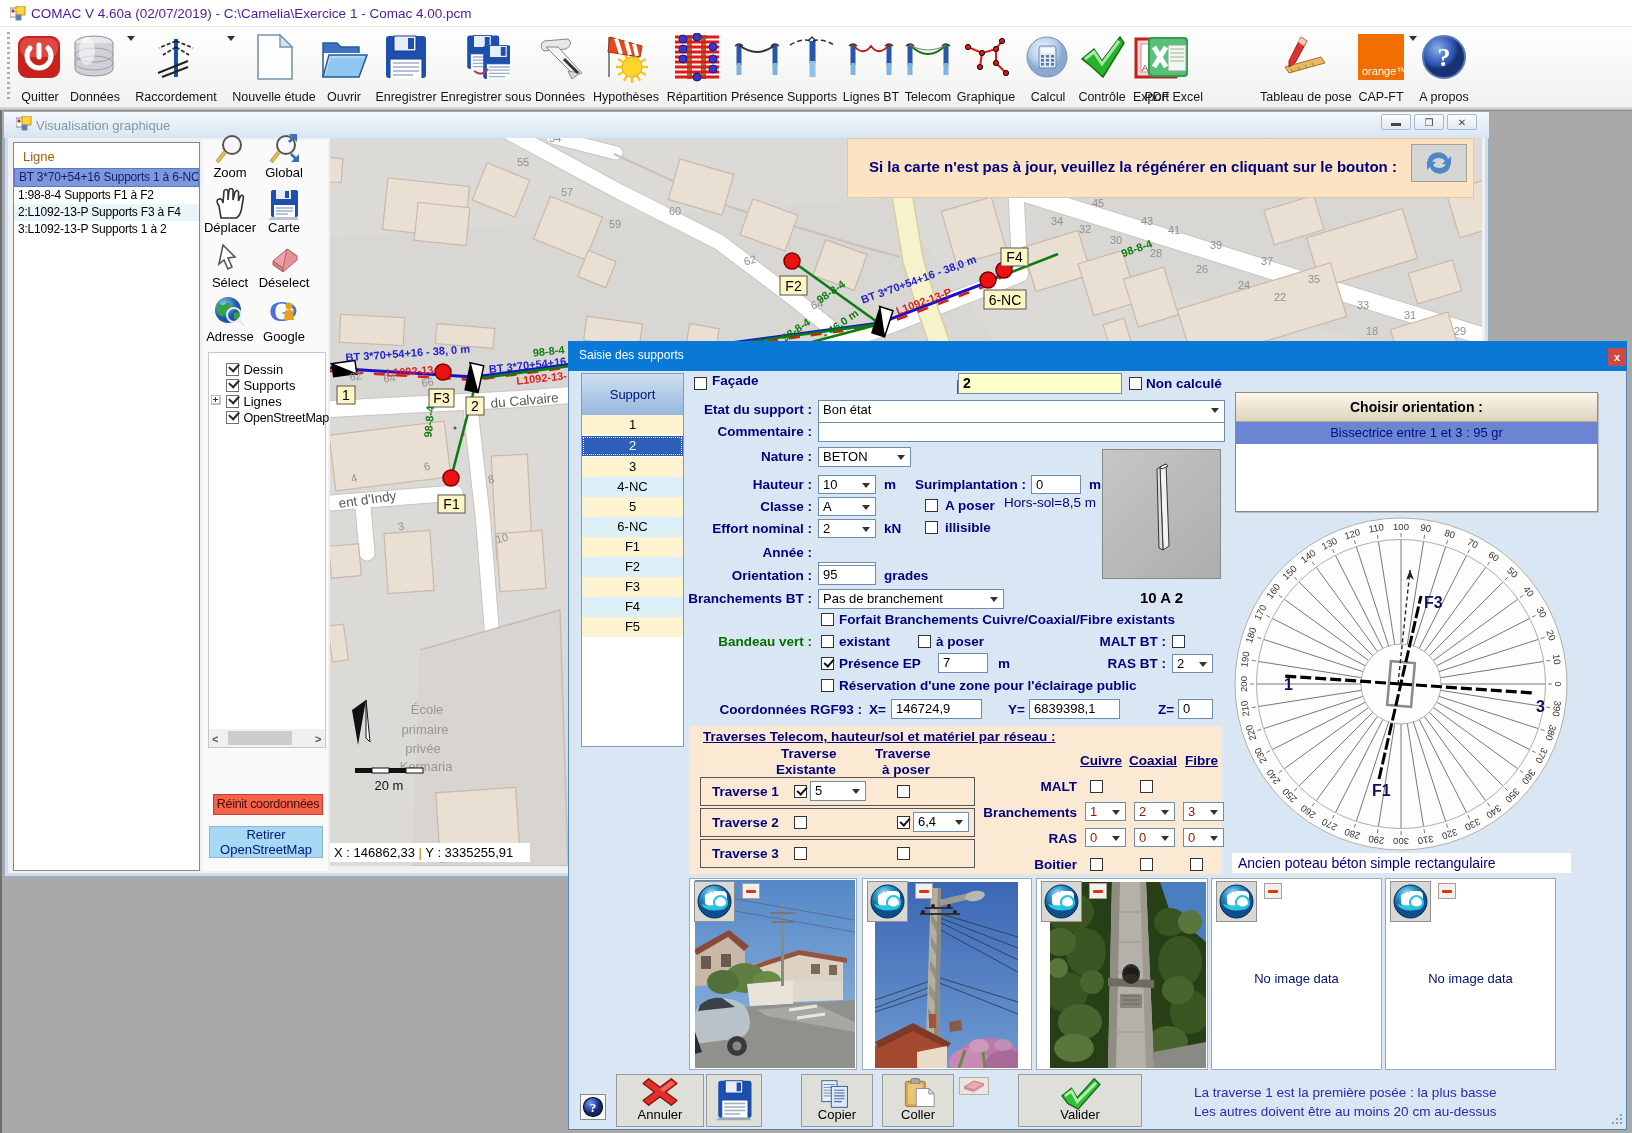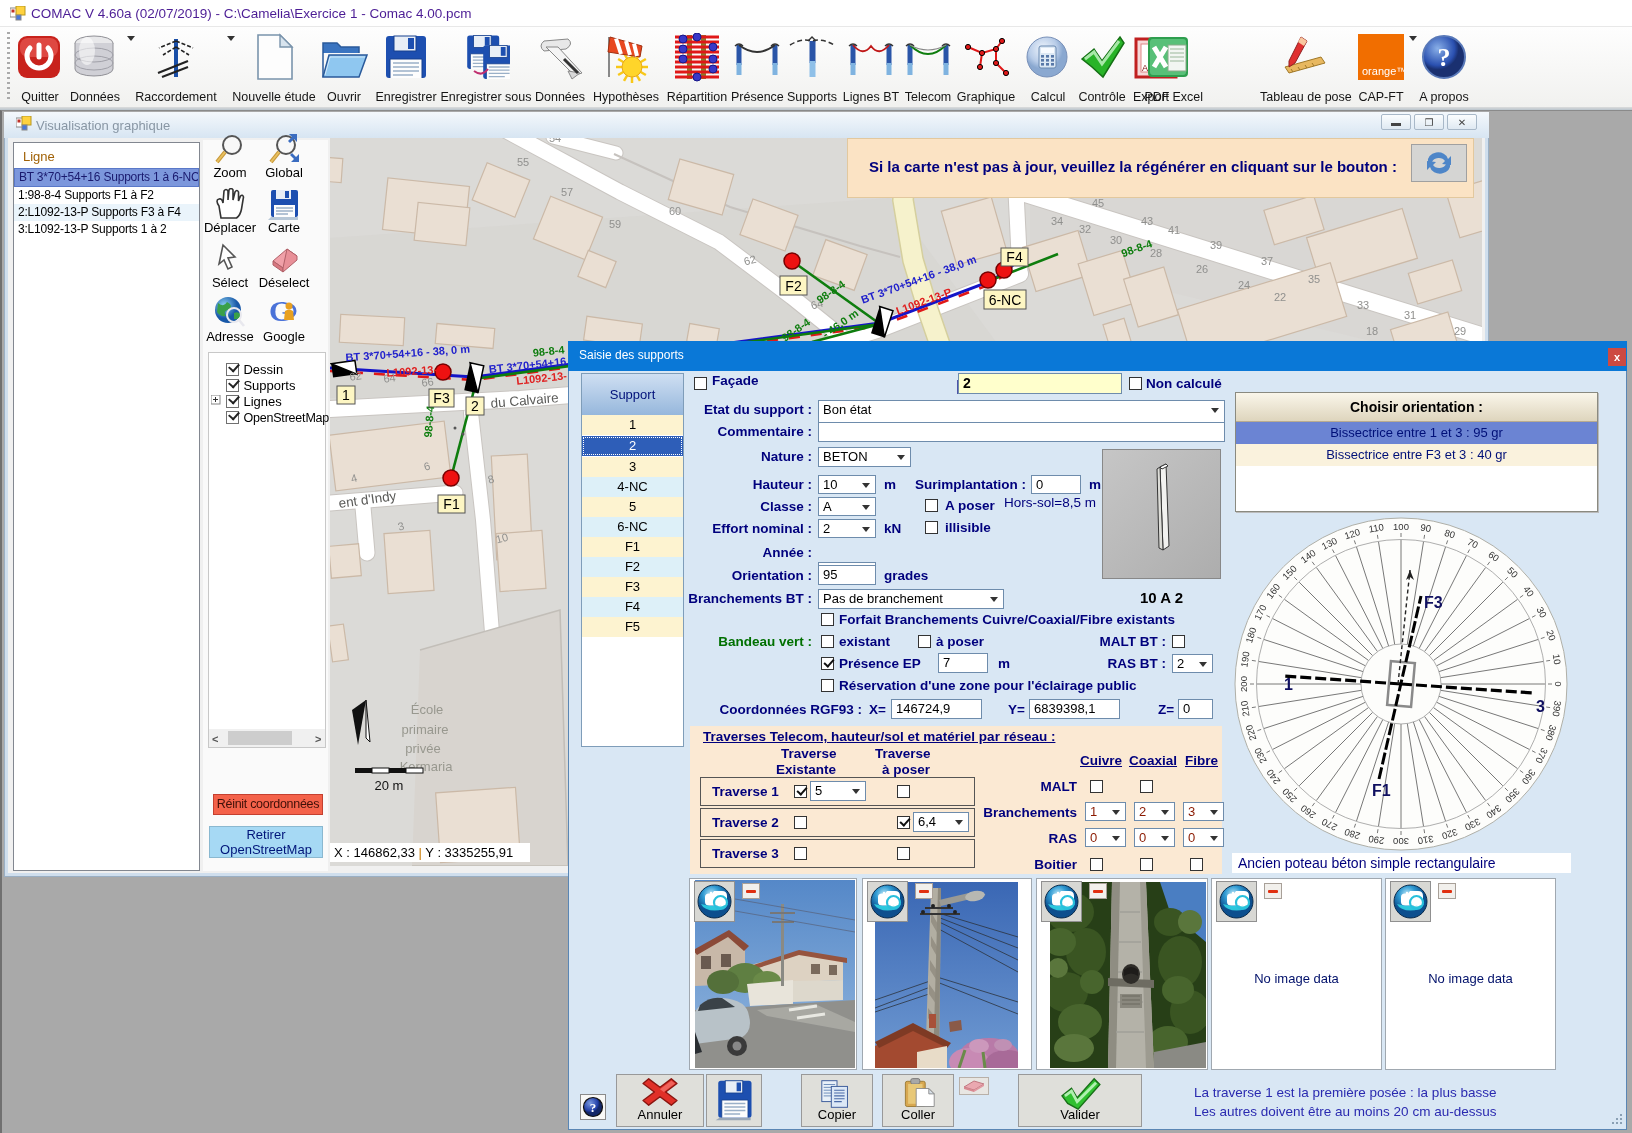--- a/index.html
+++ b/index.html
@@ -737,21 +737,20 @@
 <div class="combo" style="left:1134px;top:828px;width:41px;height:19px;color:#8b1a00">0</div>
 <div class="combo" style="left:1183px;top:828px;width:41px;height:19px;color:#8b1a00">0</div>
 <div class="lbl lblr" style="left:877px;top:857px;width:200px">Boitier</div>
 <div class="ckb" style="left:1090px;top:858px"></div>
 <div class="ckb" style="left:1140px;top:858px"></div>
 <div class="ckb" style="left:1190px;top:858px"></div>
 
 <div class="abs" id="chois">
  <div id="choishdr">Choisir orientation :</div>
  <div class="chrow" style="background:#6b84d3">Bissectrice entre 1 et 3 : 95 gr</div>
- <div class="chrow" style="background:#faf2dd">Bissectrice entre F3 et 3 : 40 gr</div>
 </div>
 <div class="abs" style="left:1232px;top:853px;width:339px;height:20px;background:#fff;font-size:14px;color:#00007d;padding:2px 0 0 6px">Ancien poteau béton simple rectangulaire</div>
 
 <svg class="abs" style="left:1231px;top:514px" width="340" height="340" viewBox="0 0 340 340">
     <circle cx="170" cy="170" r="166" fill="#fdfdfb" stroke="#b0b0a8" stroke-width="1"></circle>
     <path d="M210.0 170.0L314.0 170.0M317.0 170.0L321.0 170.0M209.5 163.7L312.2 147.5M315.2 147.0L319.1 146.4M208.0 157.6L307.0 125.5M309.8 124.6L313.6 123.3M205.6 151.8L298.3 104.6M301.0 103.3L304.5 101.4M202.4 146.5L286.5 85.4M288.9 83.6L292.2 81.2M198.3 141.7L271.8 68.2M273.9 66.1L276.8 63.2M193.5 137.6L254.6 53.5M256.4 51.1L258.8 47.8M188.2 134.4L235.4 41.7M236.7 39.0L238.6 35.5M182.4 132.0L214.5 33.0M215.4 30.2L216.7 26.4M176.3 130.5L192.5 27.8M193.0 24.8L193.6 20.9M170.0 130.0L170.0 26.0M170.0 23.0L170.0 19.0M163.7 130.5L147.5 27.8M147.0 24.8L146.4 20.9M157.6 132.0L125.5 33.0M124.6 30.2L123.3 26.4M151.8 134.4L104.6 41.7M103.3 39.0L101.4 35.5M146.5 137.6L85.4 53.5M83.6 51.1L81.2 47.8M141.7 141.7L68.2 68.2M66.1 66.1L63.2 63.2M137.6 146.5L53.5 85.4M51.1 83.6L47.8 81.2M134.4 151.8L41.7 104.6M39.0 103.3L35.5 101.4M132.0 157.6L33.0 125.5M30.2 124.6L26.4 123.3M130.5 163.7L27.8 147.5M24.8 147.0L20.9 146.4M130.0 170.0L26.0 170.0M23.0 170.0L19.0 170.0M130.5 176.3L27.8 192.5M24.8 193.0L20.9 193.6M132.0 182.4L33.0 214.5M30.2 215.4L26.4 216.7M134.4 188.2L41.7 235.4M39.0 236.7L35.5 238.6M137.6 193.5L53.5 254.6M51.1 256.4L47.8 258.8M141.7 198.3L68.2 271.8M66.1 273.9L63.2 276.8M146.5 202.4L85.4 286.5M83.6 288.9L81.2 292.2M151.8 205.6L104.6 298.3M103.3 301.0L101.4 304.5M157.6 208.0L125.5 307.0M124.6 309.8L123.3 313.6M163.7 209.5L147.5 312.2M147.0 315.2L146.4 319.1M170.0 210.0L170.0 314.0M170.0 317.0L170.0 321.0M176.3 209.5L192.5 312.2M193.0 315.2L193.6 319.1M182.4 208.0L214.5 307.0M215.4 309.8L216.7 313.6M188.2 205.6L235.4 298.3M236.7 301.0L238.6 304.5M193.5 202.4L254.6 286.5M256.4 288.9L258.8 292.2M198.3 198.3L271.8 271.8M273.9 273.9L276.8 276.8M202.4 193.5L286.5 254.6M288.9 256.4L292.2 258.8M205.6 188.2L298.3 235.4M301.0 236.7L304.5 238.6M208.0 182.4L307.0 214.5M309.8 215.4L313.6 216.7M209.5 176.3L312.2 192.5M315.2 193.0L319.1 193.6" stroke="#555" stroke-width="0.8" fill="none"></path>
     <circle cx="170" cy="170" r="144.5" fill="none" stroke="#999" stroke-width="0.8"></circle>
     <circle cx="170" cy="170" r="40" fill="#fdfdfb" stroke="#999" stroke-width="0.8"></circle>
     <text x="327.0" y="170.0" transform="rotate(90.0 327.0 170.0)" text-anchor="middle" dominant-baseline="middle" font-size="9.5" fill="#333">0</text>
     <text x="325.1" y="145.4" transform="rotate(81.0 325.1 145.4)" text-anchor="middle" dominant-baseline="middle" font-size="9.5" fill="#333">10</text>

